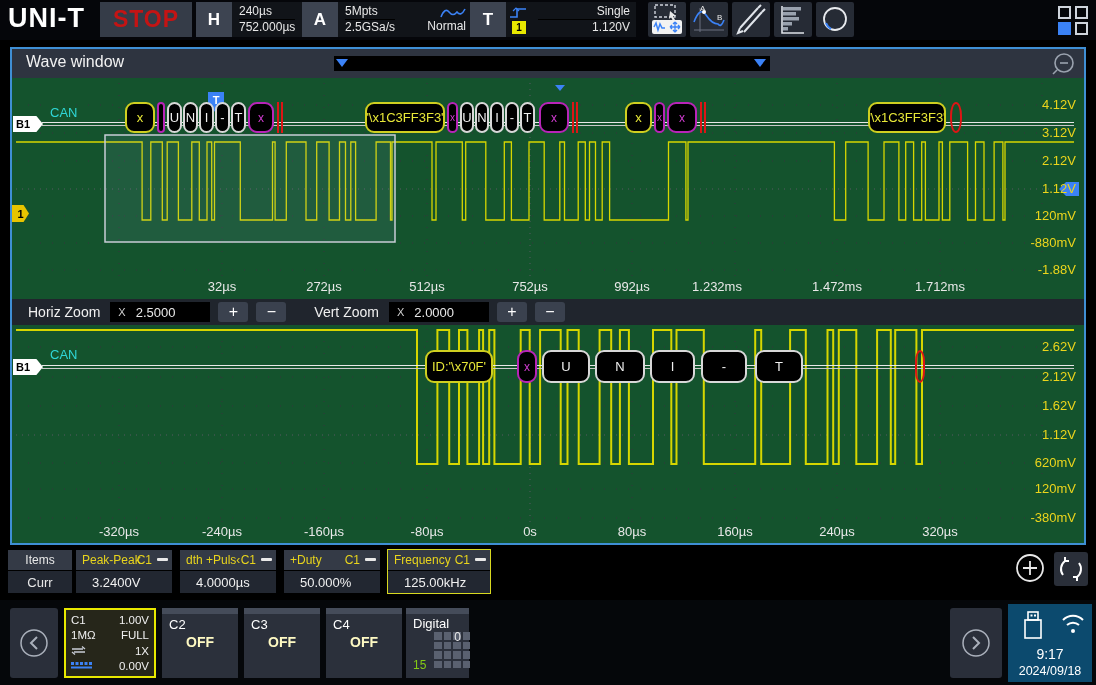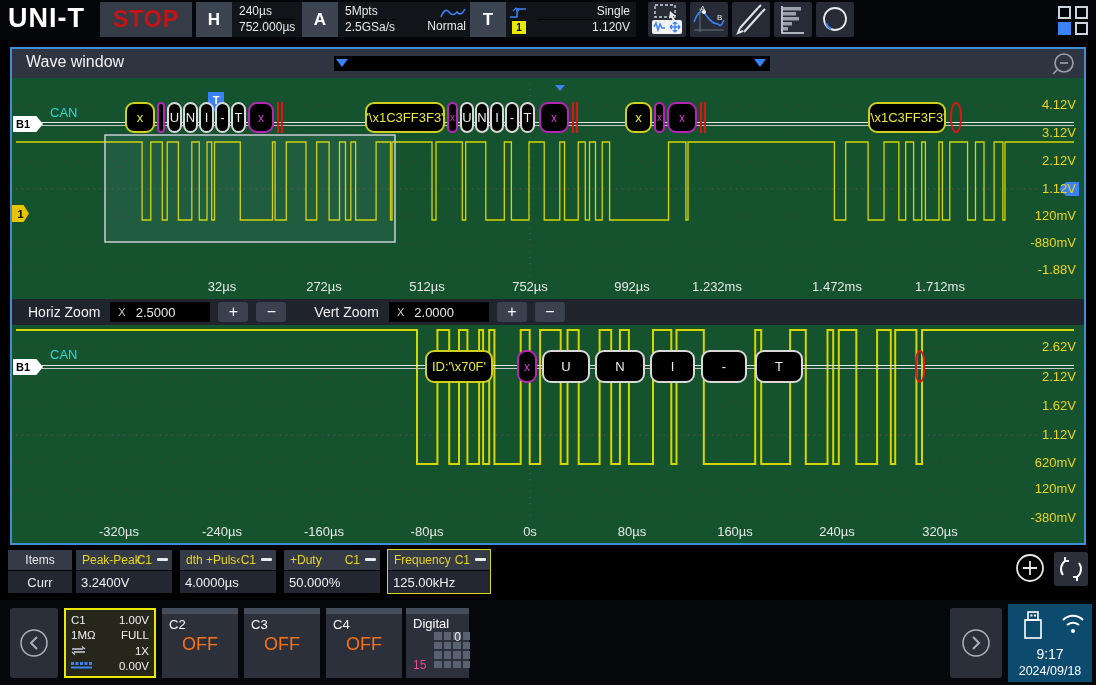--- a/index.html
+++ b/index.html
@@ -62,40 +62,40 @@
   .zbtn{width:30px;height:20px;margin-left:8px;background:#3a414e;border-radius:3px;color:#fff;
     font-size:16px;display:flex;align-items:center;justify-content:center;line-height:1;}
 
   
   #measurebar{left:0;top:548px;width:1096px;height:46px;background:#000;}
   .mcell{position:absolute;top:2px;}
   .mhead{height:20px;background:#343a46;display:flex;align-items:center;font-size:12px;color:#e8d41c;position:relative;}
   .mhead .mname{margin-left:6px;}
   .mhead .mch{position:absolute;right:20px;}
   .mdash{position:absolute;right:4px;top:8px;width:11px;height:3px;background:#e8e8e8;border-radius:1px;}
-  .mval{height:22px;margin-top:1px;background:#222731;color:#f0f0f0;font-size:13px;display:flex;align-items:center;padding-left:5px;}
+  .mval{height:22px;margin-top:1px;background:#222731;color:#f0f0f0;font-size:13px;display:flex;align-items:center;padding-left:16px;}
   .mcell.items .mhead,.mcell.items .mval{justify-content:center;color:#e8e8e8;padding-left:0;}
   .mcell.active{outline:1px solid #d8d820;}
   .miconbtn{position:absolute;top:4px;}
   .refr{background:#2a2f39;border-radius:3px;}
 
   
   #bottombar{left:0;top:600px;width:1096px;height:85px;background:#05070a;}
   .card{position:absolute;top:8px;height:70px;box-sizing:border-box;background:#2b303b;}
   .cardstrip{position:absolute;left:0;top:0;width:100%;height:6px;background:#454c5a;}
   .navbtn{position:absolute;top:8px;height:70px;background:#2a2f3a;border-radius:3px;display:flex;align-items:center;justify-content:center;}
   .chname{position:absolute;left:7px;top:9px;color:#fff;font-size:13px;}
-  .choff{position:absolute;left:0;top:26px;width:100%;text-align:center;color:#f97316;font-size:18px;font-weight:normal;}
+  .choff{position:absolute;left:0;top:26px;width:100%;text-align:center;color:#fef9c3;font-size:14px;font-weight:bold;}
   #c1card{border:2px solid #e8e800;background:#26261a;padding:3px 5px;display:flex;flex-direction:column;justify-content:space-between;}
   .c1row{display:flex;justify-content:space-between;align-items:center;color:#f0f0f0;font-size:11.5px;line-height:14px;}
   #digitalcard .dlabel{position:absolute;left:7px;top:8px;color:#fff;font-size:13px;}
   .dgrid{position:absolute;left:28px;top:24px;width:36px;height:36px;display:grid;grid-template-columns:repeat(4,1fr);gap:2px;}
   .dgrid i{background:#5a6170;}
   .dhi{position:absolute;right:8px;top:22px;color:#e8e8e8;font-size:12px;}
-  .dlo{position:absolute;left:7px;top:50px;color:#ec4899;font-size:12px;}
+  .dlo{position:absolute;left:7px;top:50px;color:#84cc16;font-size:12px;}
   #statuscell{position:absolute;left:1008px;top:4px;width:84px;height:78px;background:#0c4a6e;color:#fff;}
   .sttime{position:absolute;left:0;top:42px;width:100%;text-align:center;font-size:14px;}
   .stdate{position:absolute;left:0;top:60px;width:100%;text-align:center;font-size:12.5px;}
 </style>
 </head>
 <body>
 
 <div id="stage">
 
   <div id="topbar" class="abs">

